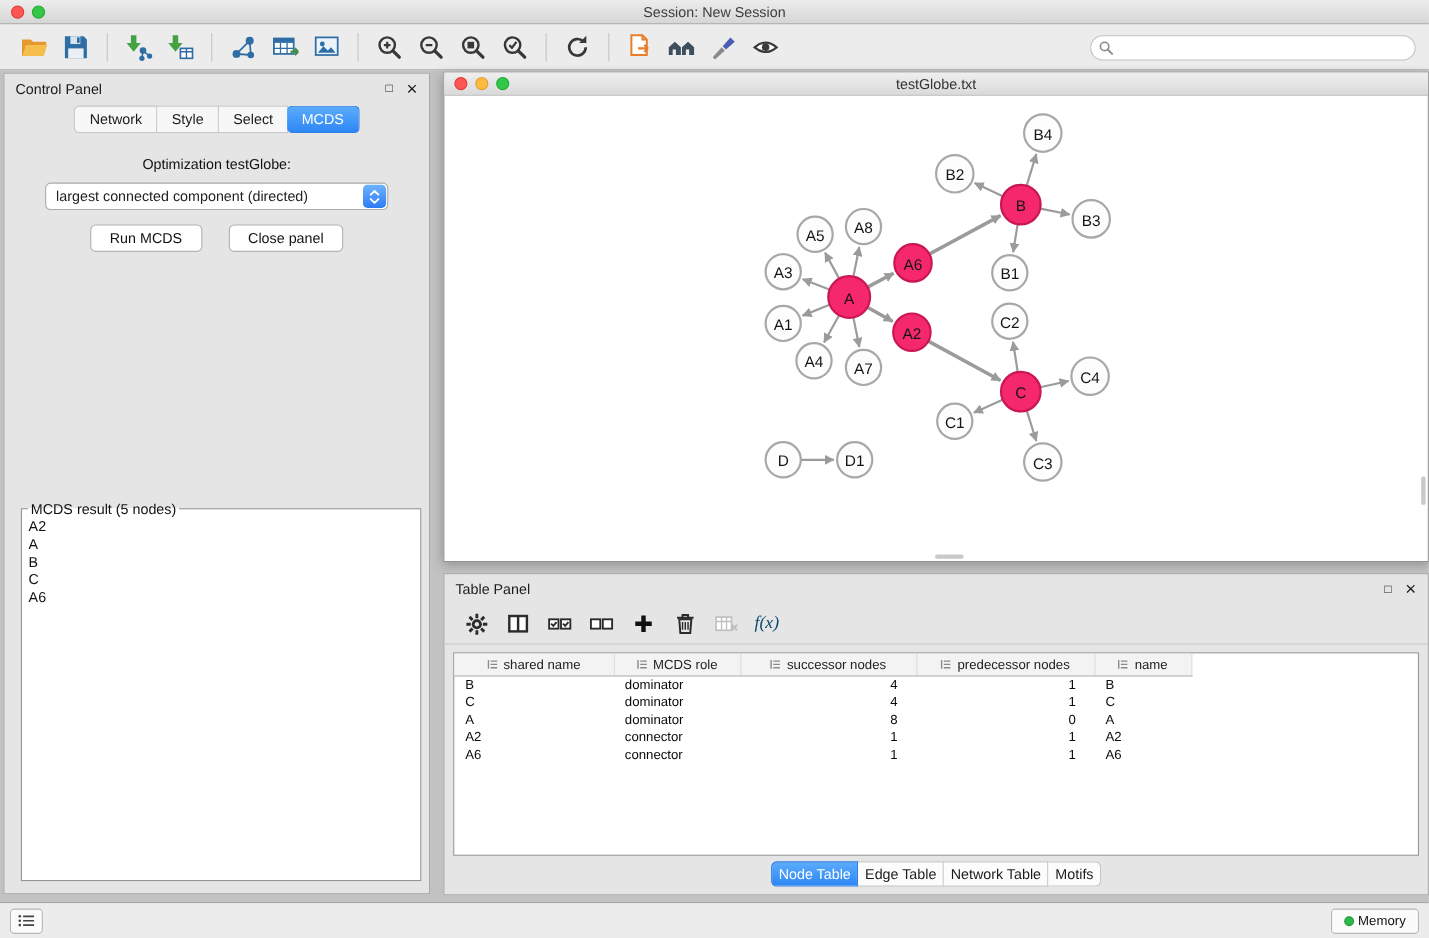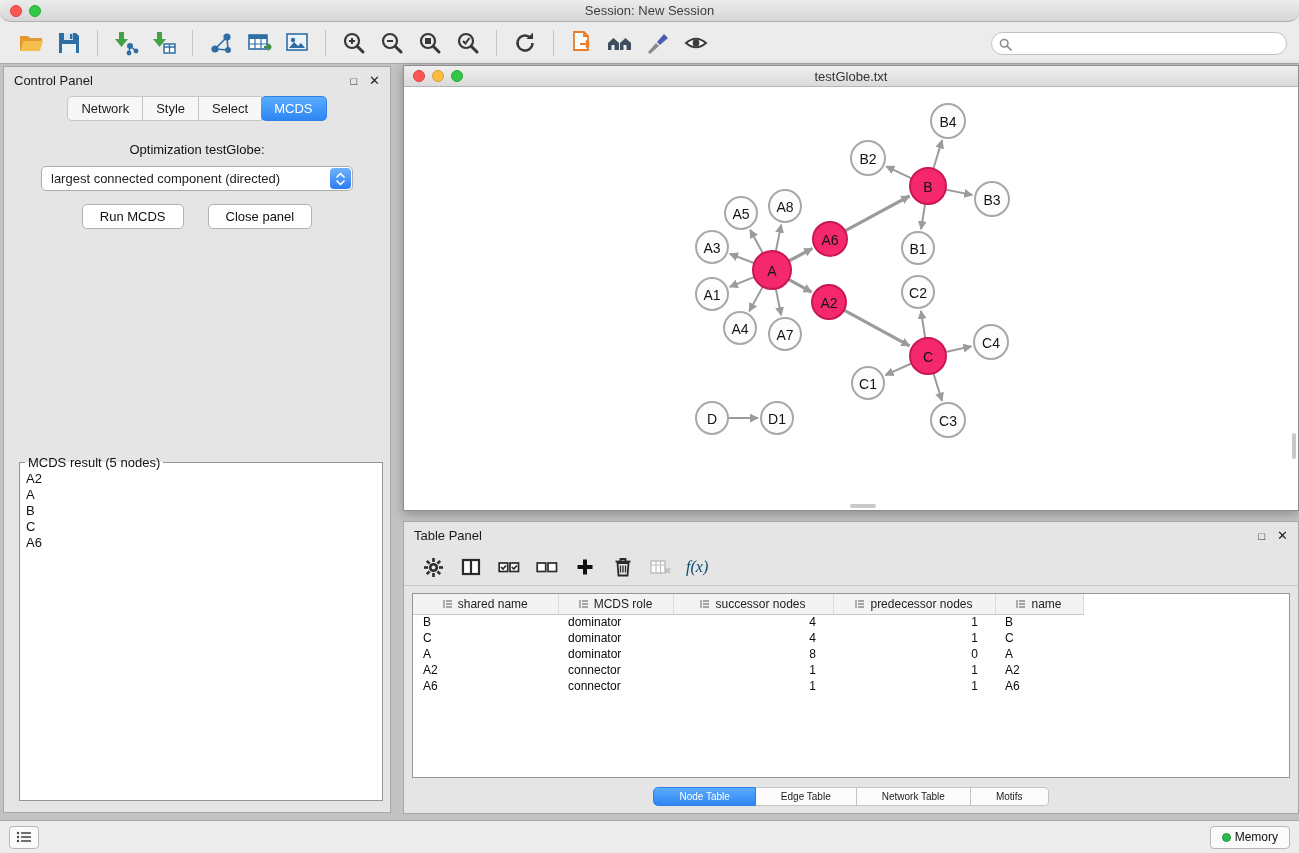--- a/index.html
+++ b/index.html
@@ -1,20 +1,20 @@
 <!DOCTYPE html>
 <html><head>
 <meta charset="utf-8">
 <style>
   *{margin:0;padding:0;box-sizing:border-box;}
   html,body{width:1299px;height:853px;}
   body{font-family:"Liberation Sans","DejaVu Sans",sans-serif;background:#ECECEC;position:relative;overflow:hidden;color:#222;}
 
   
-  .titlebar{position:absolute;top:0;left:0;width:100%;height:22px;background:linear-gradient(#ECECEC,#D6D6D6);border-bottom:1px solid #B0B0B0;display:flex;align-items:center;justify-content:center;font-size:13px;color:#3E3E3E;border-radius:10px;}
+  .titlebar{position:absolute;top:0;left:0;width:100%;height:22px;background:linear-gradient(#ECECEC,#D6D6D6);border-bottom:1px solid #B0B0B0;display:flex;align-items:center;justify-content:center;font-size:13px;color:#3E3E3E;}
   .traffic{position:absolute;left:10px;top:5px;display:flex;gap:7px;}
   .light{width:12px;height:12px;border-radius:50%;}
   .l-red{background:#FC5753;border:1px solid #DF3E38;}
   .l-yellow{background:#FDBC40;border:1px solid #DE9F34;}
   .l-green{background:#33C748;border:1px solid #27AA35;}
 
   
   .toolbar{position:absolute;top:23px;left:0;width:100%;height:41px;background:#ECECEC;border-bottom:1px solid #A9A9A9;display:flex;align-items:center;padding:0 12px;}
   .icon-btn{width:38px;height:34px;display:flex;align-items:center;justify-content:center;background:transparent;border:none;cursor:pointer;}
   .tb-sep{width:1px;height:26px;background:#C5C5C5;margin:0 9px;}
@@ -58,21 +58,21 @@
   .tp-icon{width:34px;height:30px;display:flex;align-items:center;justify-content:center;background:transparent;border:none;cursor:pointer;}
   .fx-label{font-family:"Liberation Serif","DejaVu Serif",serif;font-style:italic;font-size:16px;color:#0c4a6e;margin-left:4px;}
   .tp-table-wrap{position:absolute;left:8px;right:8px;top:71px;bottom:35px;background:#FFF;border:1px solid #969696;overflow:hidden;}
   table.node-table{border-collapse:collapse;width:100%;table-layout:fixed;font-size:12px;color:#0A0A0A;}
   .node-table th{font-weight:normal;background:#F3F3F3;border-right:1px solid #DCDCDC;border-bottom:1px solid #C6C6C6;height:20px;padding:0;}
   .node-table th.thfill{background:transparent;border:none;}
   .th-inner{display:flex;align-items:center;justify-content:center;gap:5px;font-size:12px;color:#222;}
   .node-table td{height:16px;padding:0 10px;white-space:nowrap;overflow:hidden;}
   .node-table td.c2,.node-table td.c3{text-align:right;padding-right:17px;}
   .tp-tabs{position:absolute;bottom:7px;left:0;right:0;display:flex;justify-content:center;}
-  .tp-tab{font-size:10px;padding:3px 25px;background:#FCFCFC;border:1px solid #C4C4C4;border-left:none;color:#1B1B1B;cursor:pointer;}
+  .tp-tab{font-size:13px;padding:3px 6px;background:#FCFCFC;border:1px solid #C4C4C4;border-left:none;color:#1B1B1B;cursor:pointer;}
   .tp-tab:first-child{border-left:1px solid #C4C4C4;border-radius:5px 0 0 5px;}
   .tp-tab:last-child{border-radius:0 5px 5px 0;}
   .tp-tab.active{background:linear-gradient(#5AACFC,#2E86F4);border-color:#2E7FE8;color:#FFF;}
 
   
   .status-bar{position:absolute;left:0;bottom:0;width:100%;height:33px;background:#ECECEC;border-top:1px solid #A9A9A9;display:flex;align-items:center;padding:0 9px;}
   .list-btn{width:30px;height:23px;border:1px solid #B7B7B7;border-radius:4px;background:#FBFBFB;display:flex;align-items:center;justify-content:center;cursor:pointer;}
   .memory-btn{margin-left:auto;height:23px;border:1px solid #B7B7B7;border-radius:4px;background:#FBFBFB;display:flex;align-items:center;gap:4px;padding:0 11px;font-size:12px;color:#111;cursor:pointer;font-family:inherit;}
   .mem-dot{width:9px;height:9px;border-radius:50%;background:#2DB84C;border:1px solid #1E9A3A;}
 </style>

